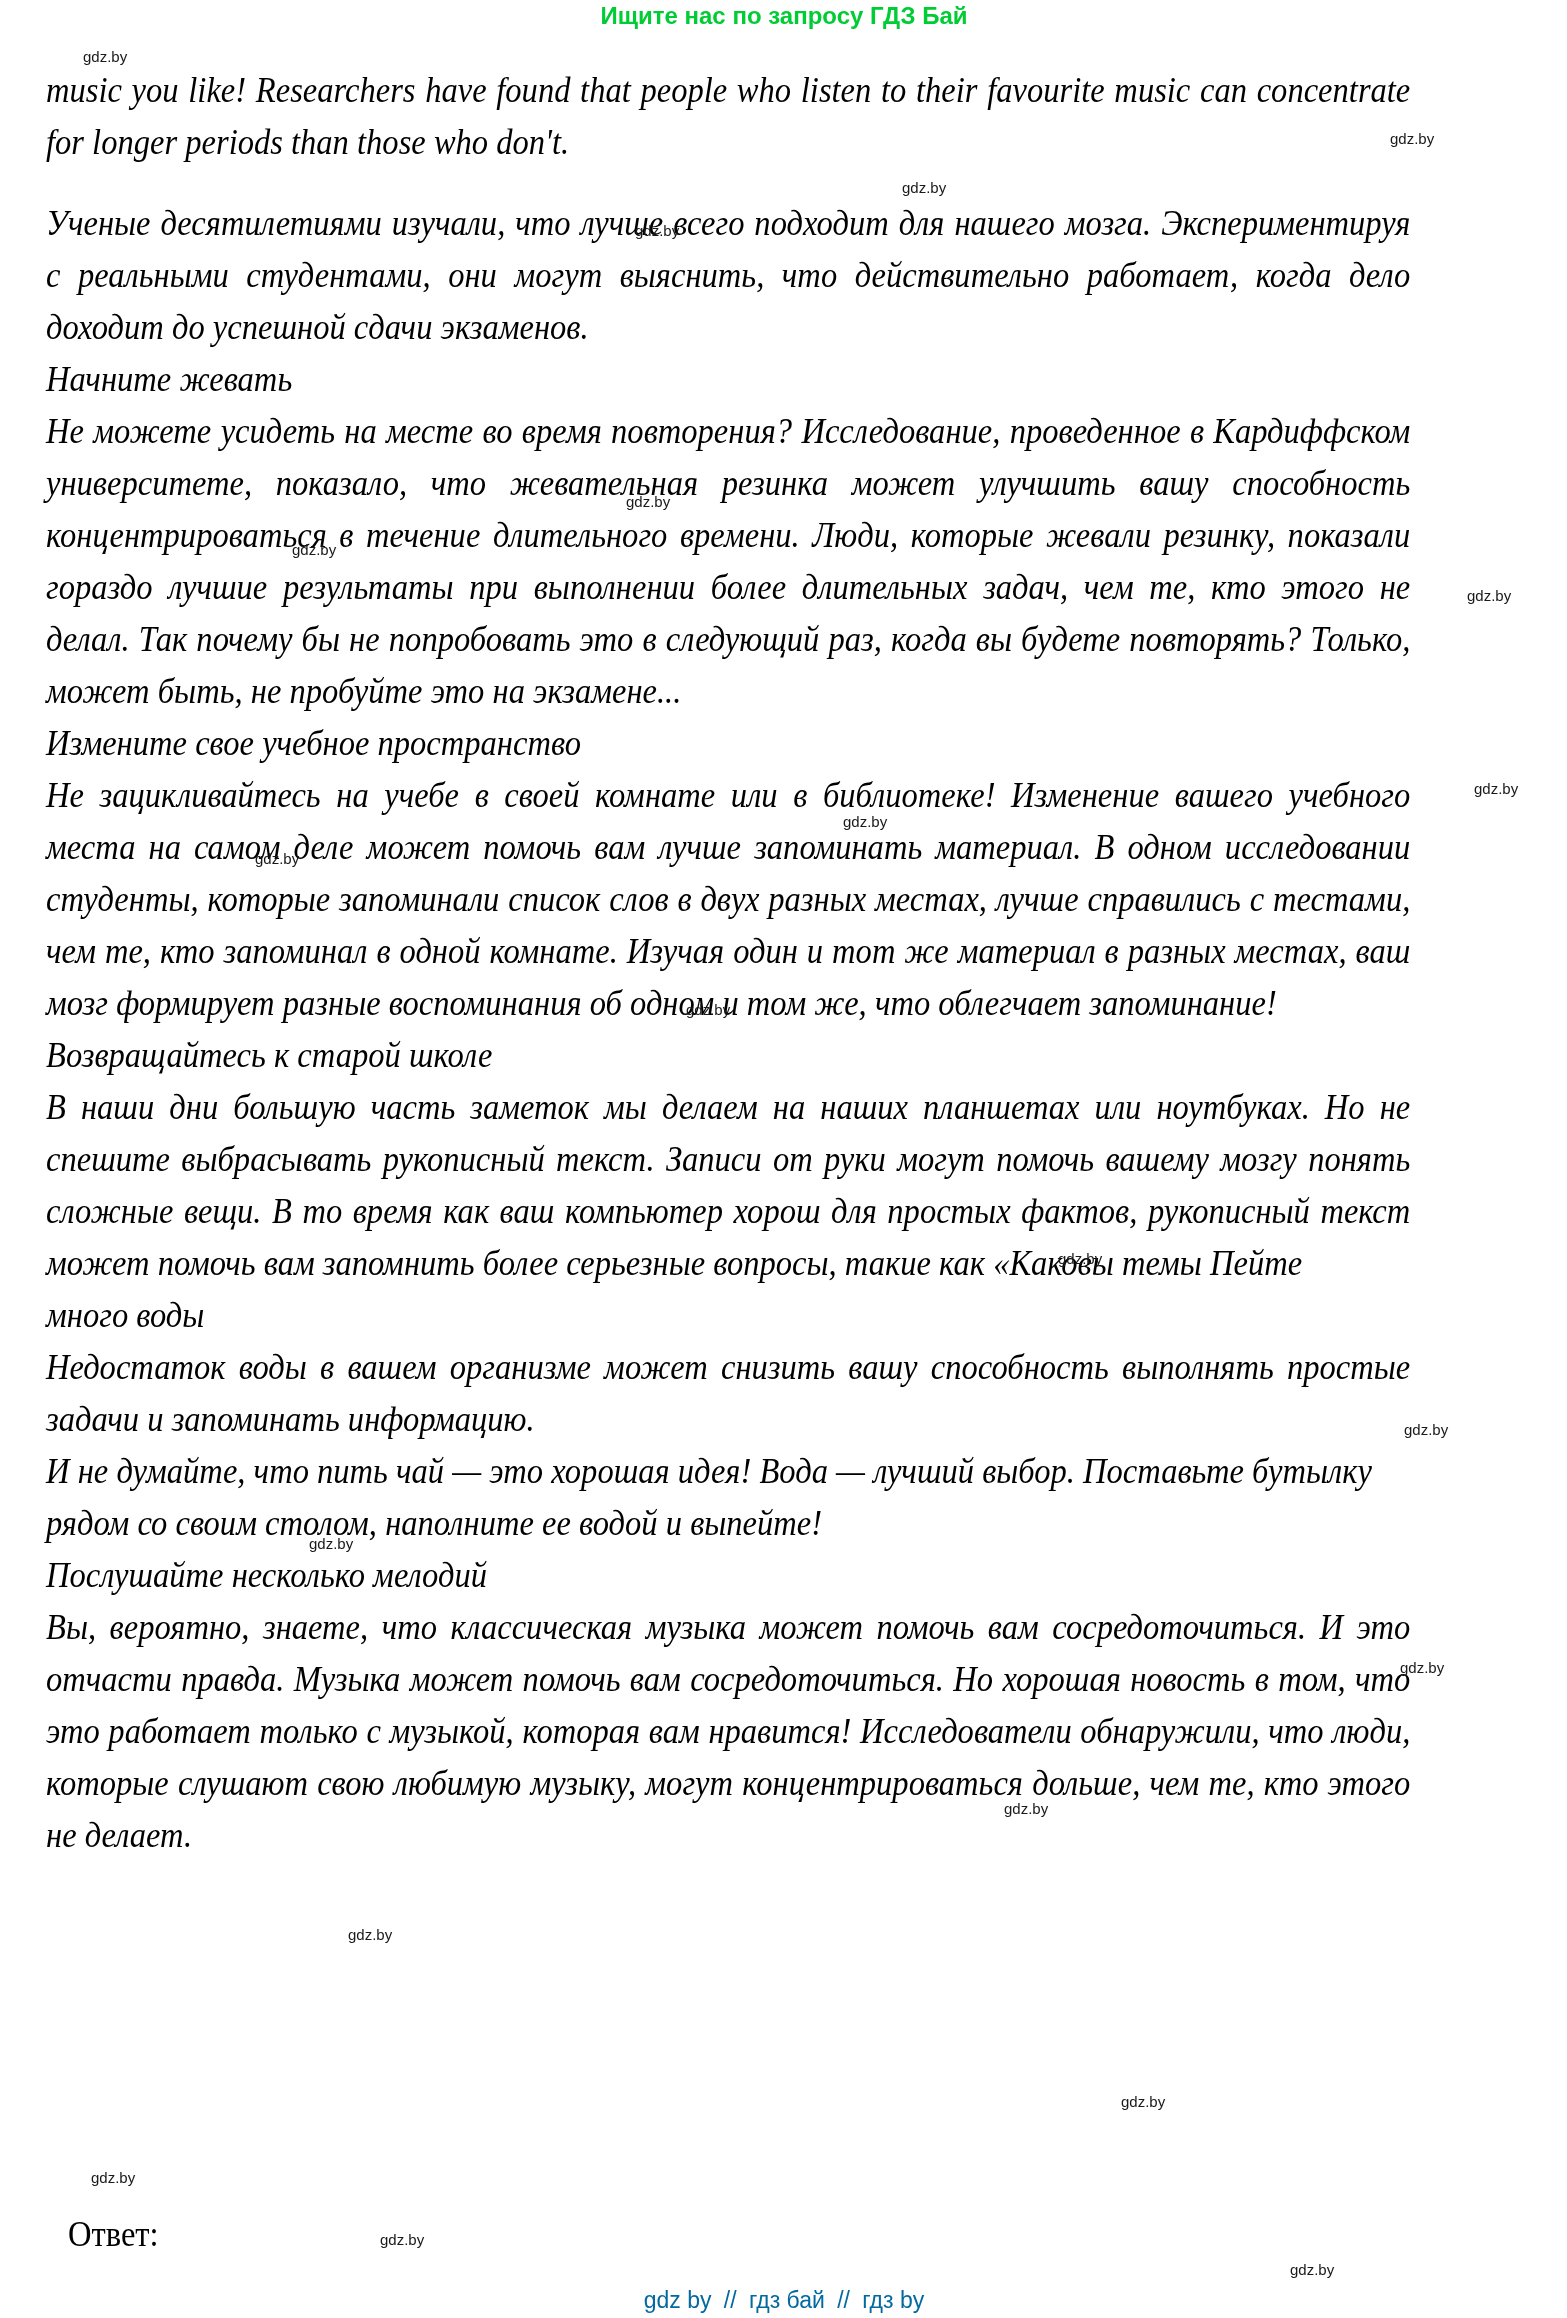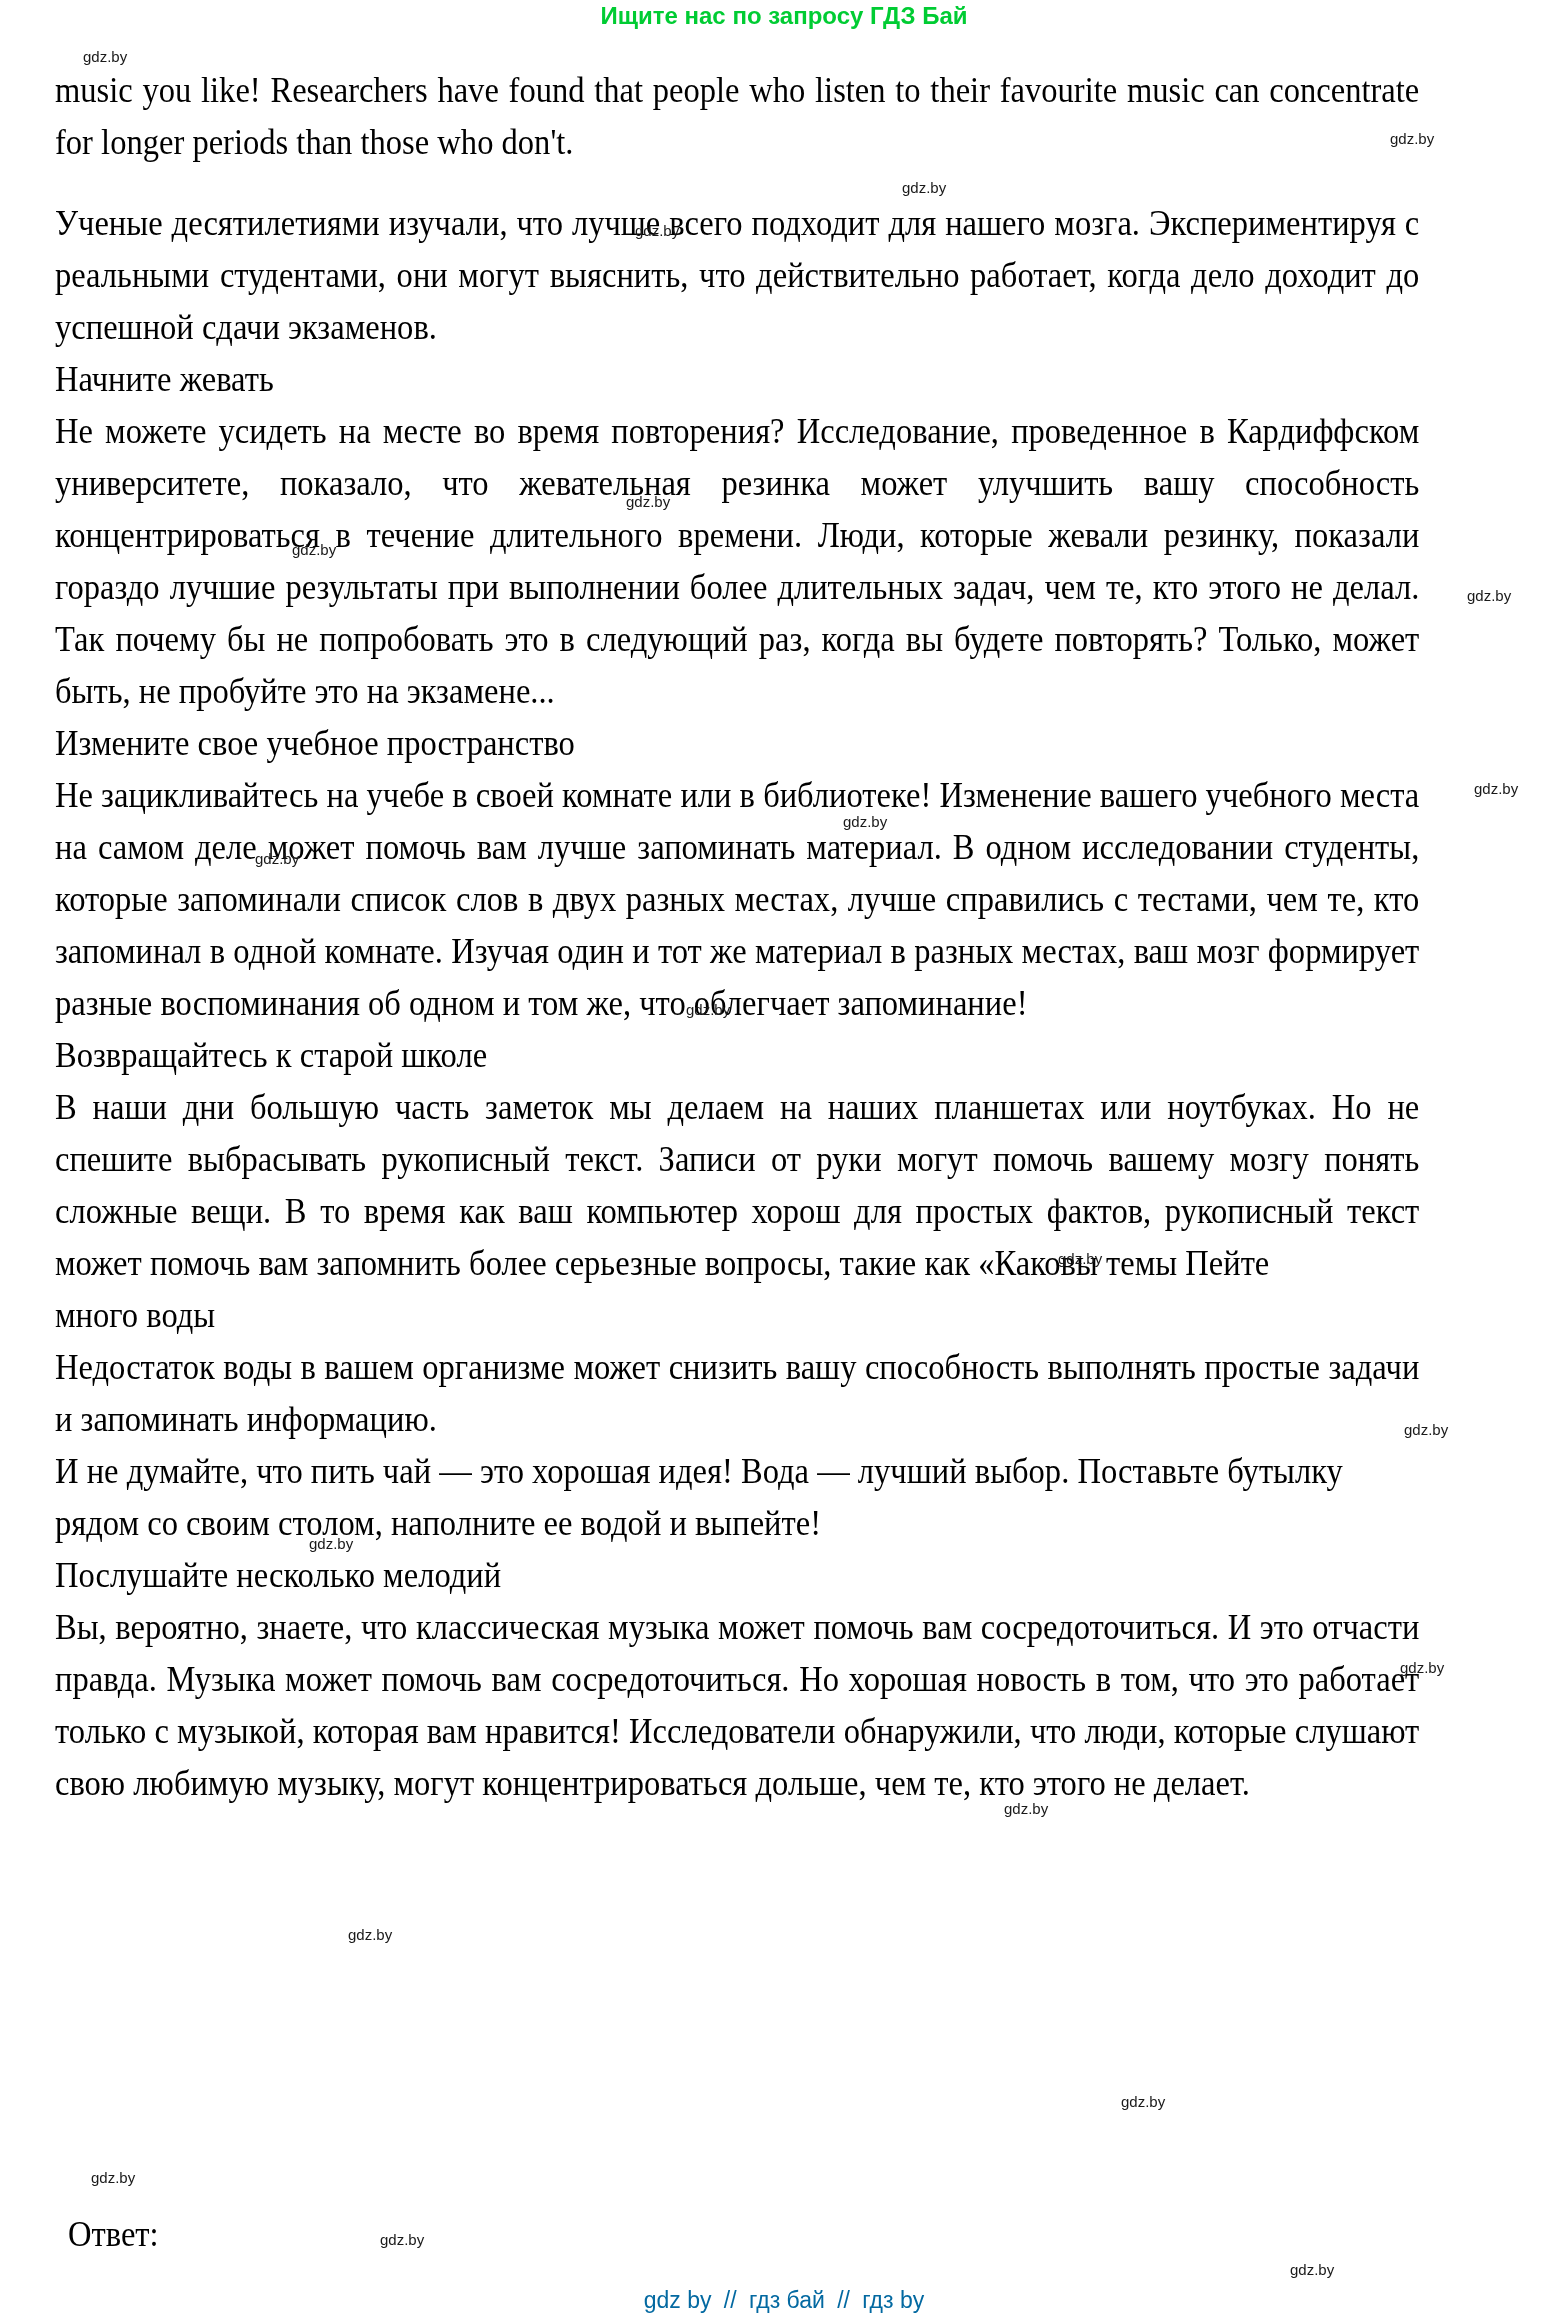--- a/index.html
+++ b/index.html
@@ -36,23 +36,24 @@
     font-size: 24px;
     font-weight: 700;
     color: #00cc33;
     letter-spacing: 0px;
     white-space: nowrap;
   }
 
   
   .col {
     position: absolute;
-    left: 55px;
+    left: 46px;
     top: 65px;
     width: 1467px;
+    font-style: italic;
   }
 
   p.para {
     margin: 0;
     padding: 0;
     font-size: 35px;
     line-height: 52px;
     color: #000;
     text-align: justify;
     text-justify: inter-word;

